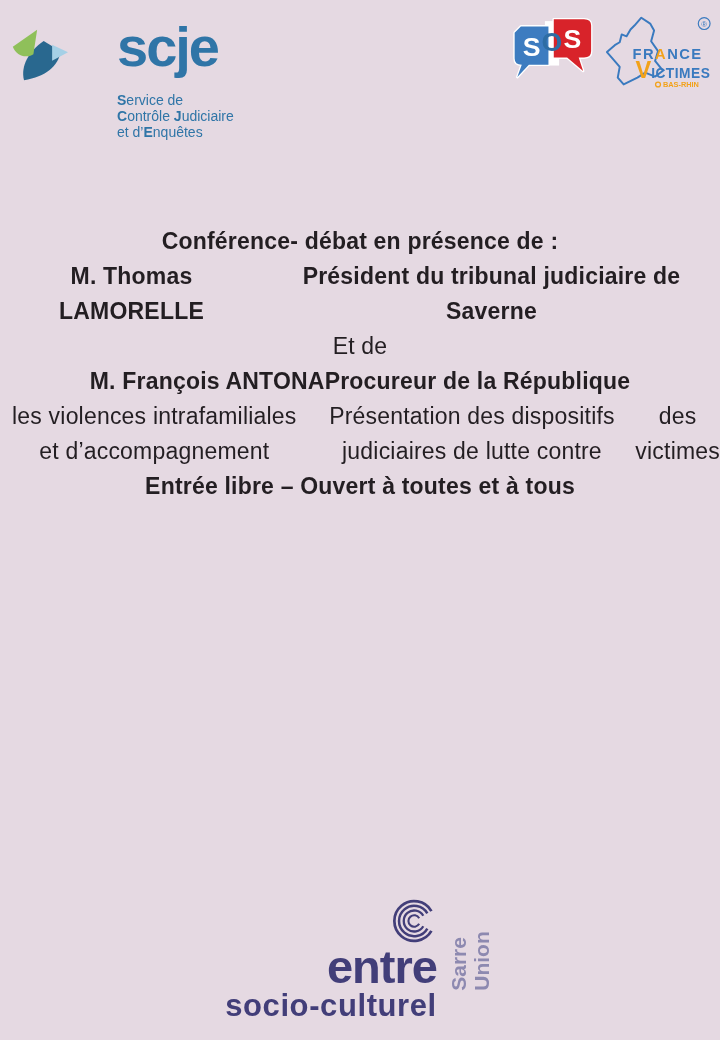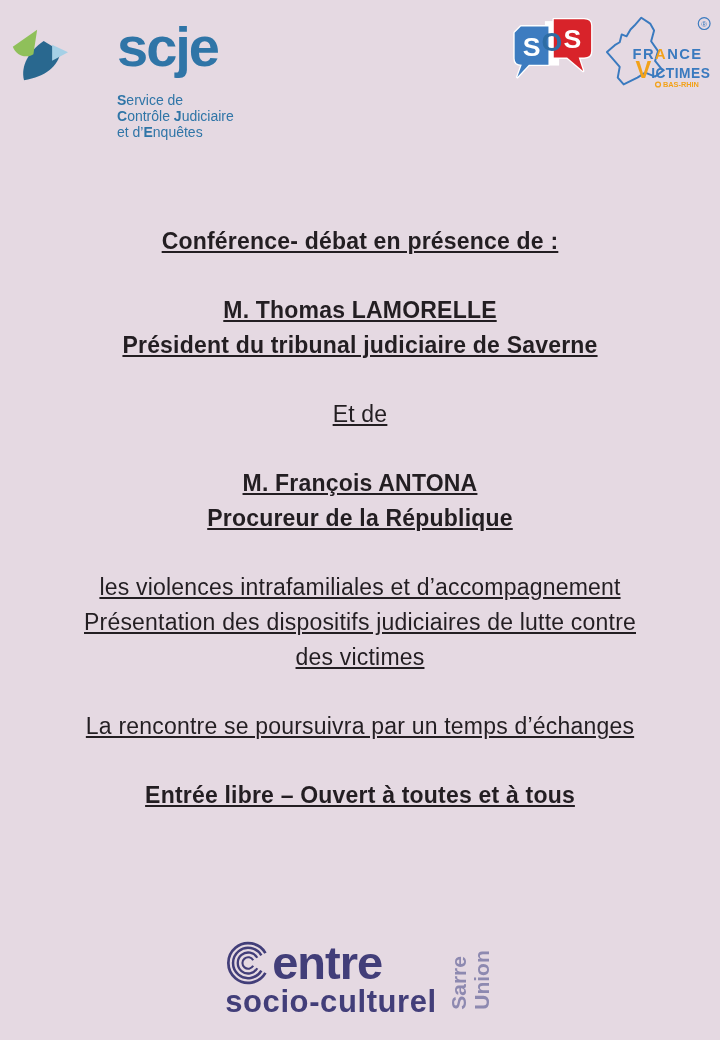--- a/index.html
+++ b/index.html
@@ -24,33 +24,33 @@
   }
   .scje-sub { margin-top: 20px; font-size: 14px; line-height: 16px; color: #2f75a7; }
   .scje-sub b { font-weight: bold; }
 
   
   .logos-right { position: absolute; top: 14px; right: 6px; display: flex; align-items: flex-start; gap: 2px; }
 
   
   .content {
     position: absolute; top: 224px; left: 0; width: 720px;
-    display: flex; flex-direction: column; align-items: center; row-gap: 34px;
+    display: flex; flex-direction: column; align-items: center; 
     font-size: 23px; line-height: 35px; letter-spacing: 0.2px;
-    color: #231e22; text-align: center; text-decoration: underline;
+    color: #231e22; text-align: center;
   }
   .bold { font-weight: bold; }
-  .block { display: flex; flex-direction: column; align-items: center; }
+  .block { display: flex; align-items: center; }
 
   
   .centre {
     position: absolute; left: 50%; bottom: 16px; transform: translateX(-50%);
     display: flex; align-items: center; gap: 8px;
   }
-  .centre-row { display: flex; align-items: center; }
+  .centre-row { display: flex; align-items: flex-end; flex-direction: column; }
   .centre-word {
     font-size: 47px; font-weight: bold; color: #423e79;
     line-height: 46px; letter-spacing: -1px; margin-left: 1px;
   }
   .centre-sub {
     font-size: 31px; font-weight: bold; color: #423e79;
     letter-spacing: 0.6px; margin-top: -2px;
   }
   .centre-city-box { position: relative; width: 50px; height: 88px; }
   .centre-city-inner {
@@ -117,21 +117,20 @@
       <div class="bold">M. François ANTONA</div>
       <div class="bold">Procureur de la République</div>
     </div>
 
     <div class="block">
       <div>les violences intrafamiliales et d’accompagnement</div>
       <div>Présentation des dispositifs judiciaires de lutte contre</div>
       <div>des victimes</div>
     </div>
 
-    <div>La rencontre se poursuivra par un temps d’échanges</div>
 
     <div class="bold">Entrée libre – Ouvert à toutes et à tous</div>
 
   </main>
 
   <footer class="centre">
     <div class="centre-main">
       <div class="centre-row">
         <svg width="46" height="46" viewBox="0 0 44 44" aria-hidden="true">
           <path d="M38.5,12.5 A19,19 0 1 0 38.5,31.5" fill="none" stroke="#423e79" stroke-width="2.6"></path>

